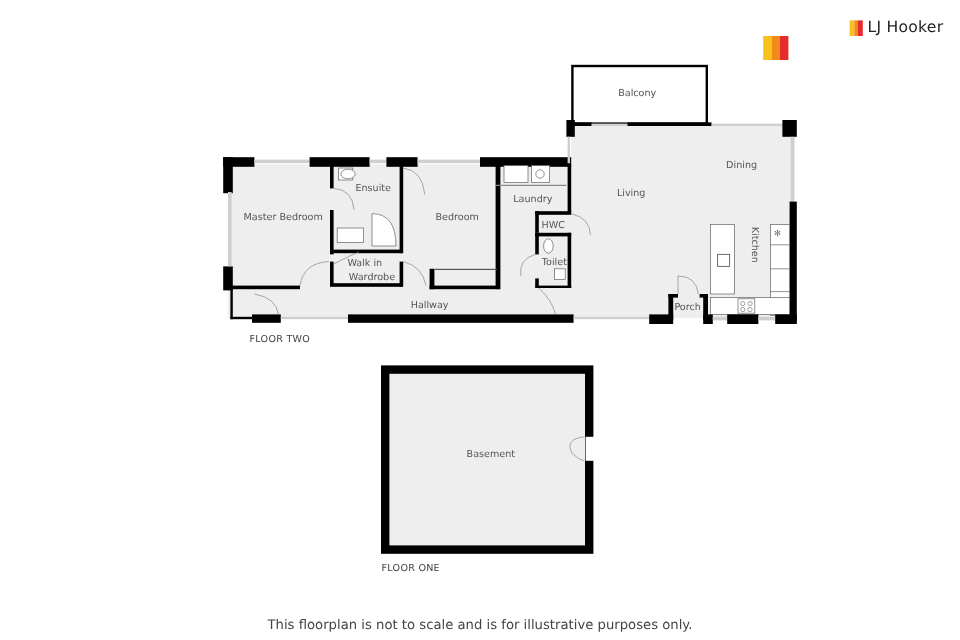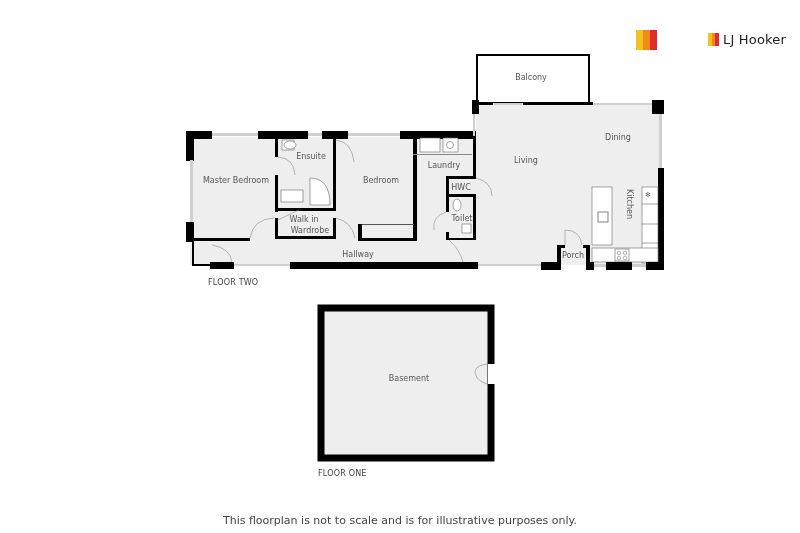--- a/index.html
+++ b/index.html
@@ -1,20 +1,20 @@
 <!DOCTYPE html>
 <html><head>
 <meta charset="utf-8">
 <style>
   html, body { margin: 0; padding: 0; }
   body {
     width: 800px; height: 533px; background: #ffffff; position: relative; overflow: hidden;
     font-family: "DejaVu Sans", sans-serif;
   }
-  .logo { position: absolute; left: 708px; top: 32px; display: flex; align-items: center; }
+  .logo { position: absolute; left: 708px; top: 16px; display: flex; align-items: center; }
   .logo .mark { display: flex; width: 11px; height: 13px; margin-right: 4px; }
   .logo .mark span { flex: 1; }
   .logo .text { font-size: 13px; color: #222; letter-spacing: 0.2px; }
   .logo-big { position: absolute; left: 636px; top: 30px; width: 21px; height: 20px; display: flex; }
   .logo-big span { flex: 1; }
   svg.plan { position: absolute; left: 0; top: 0; }
   .room-label { font-size: 8px; fill: #555; font-family: "DejaVu Sans", sans-serif; }
   .floor-label { font-size: 8px; fill: #444; font-family: "DejaVu Sans", sans-serif; letter-spacing: 0.2px; }
   .disclaimer { position: absolute; left: 0; width: 800px; top: 514px; text-align: center; font-size: 11px; color: #444; }
 </style>

